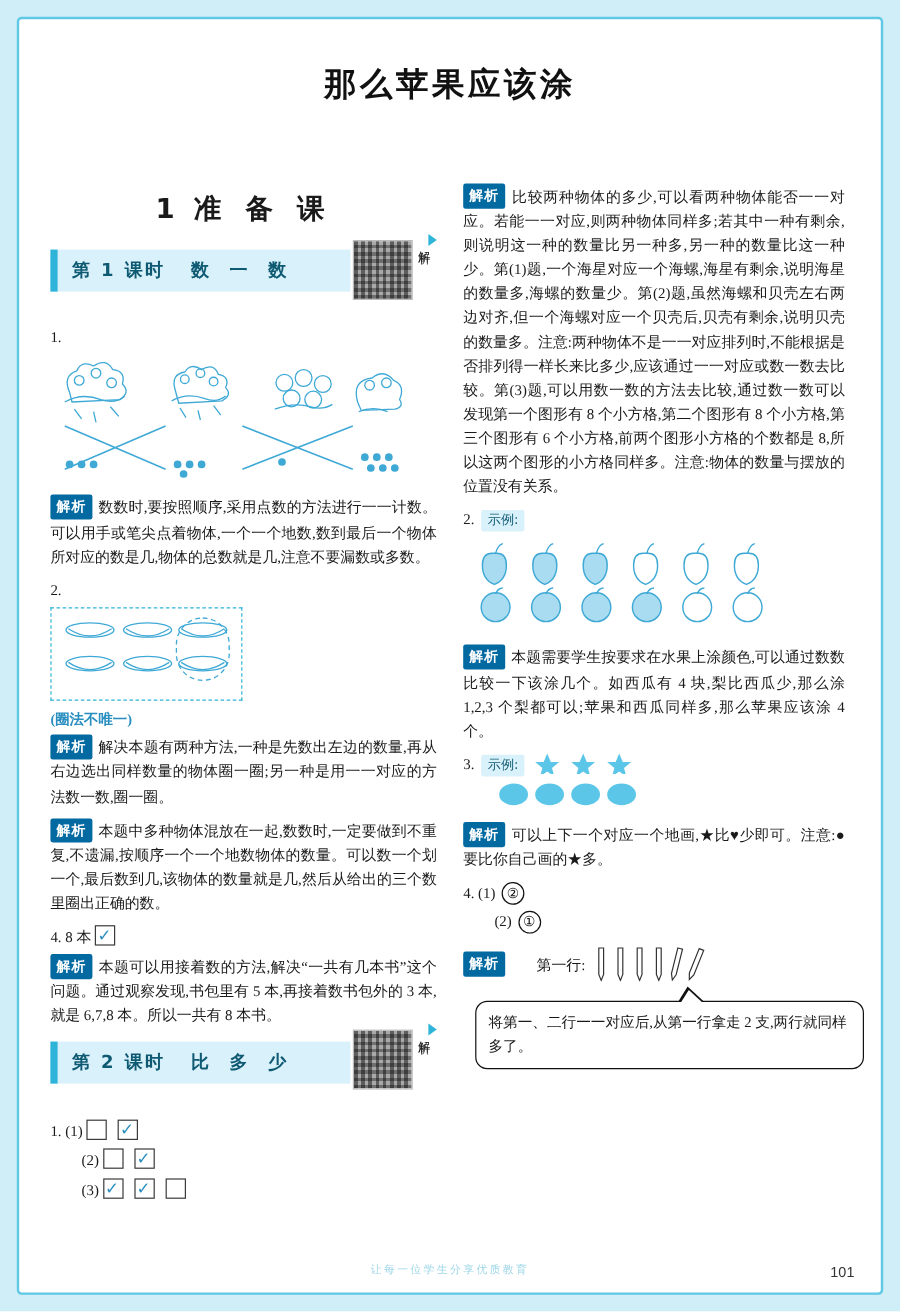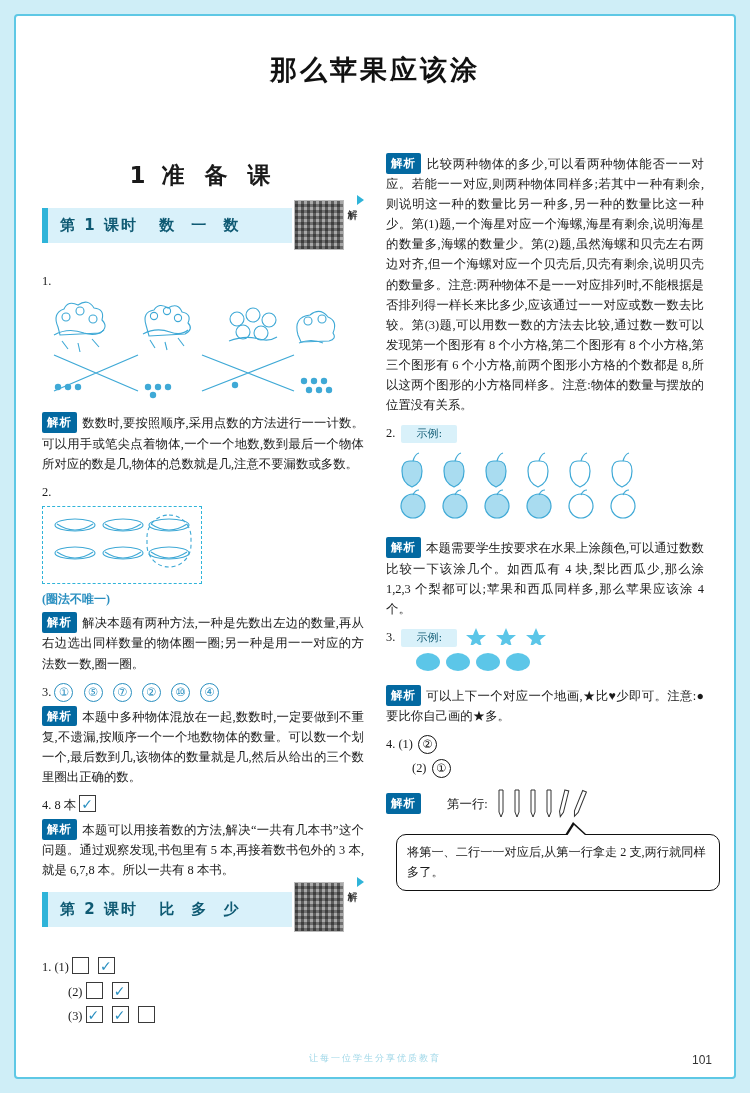--- a/index.html
+++ b/index.html
@@ -179,21 +179,21 @@
     font-family:"DejaVu Sans", sans-serif;
   }
   .circled.solid{
     border-color:#111;color:#111;
   }
   .sample-tag{
     display:inline-block;
     background:#d9f1fa;
     color:#0f5a73;
     font-size:11px;
-    padding:0 15px;
+    padding:0 5px;
     border-radius:2px;
     margin-left:3px;
     font-family:"DejaVu Sans", sans-serif;
   }
 
   .callout{
     position:relative;
     border:1.4px solid #111;
     border-radius:10px;
     padding:8px 10px;
@@ -359,29 +359,20 @@
               </g>
               <rect x="96" y="2" width="44" height="52" rx="22" stroke-dasharray="4 3"></rect>
             </g>
           </svg>
         </div>
         <div class="note">(圈法不唯一)</div>
         <div class="jiexi">
           <span class="jx-tag">解析</span><span class="jiexi-body">解决本题有两种方法,一种是先数出左边的数量,再从右边选出同样数量的物体圈一圈;另一种是用一一对应的方法数一数,圈一圈。</span>
         </div>
 
-        <div class="item">
-          <span class="item-num">3.</span>
-          <span class="circled">①</span>
-          <span class="circled">⑤</span>
-          <span class="circled">⑦</span>
-          <span class="circled">②</span>
-          <span class="circled">⑩</span>
-          <span class="circled">④</span>
-        </div>
         <div class="jiexi">
           <span class="jx-tag">解析</span><span class="jiexi-body">本题中多种物体混放在一起,数数时,一定要做到不重复,不遗漏,按顺序一个一个地数物体的数量。可以数一个划一个,最后数到几,该物体的数量就是几,然后从给出的三个数里圈出正确的数。</span>
         </div>
 
         <div class="item">
           <span class="item-num">4.</span>
           <span>8 本</span>
           <span class="checkbox checked"></span>
         </div>
         <div class="jiexi">

